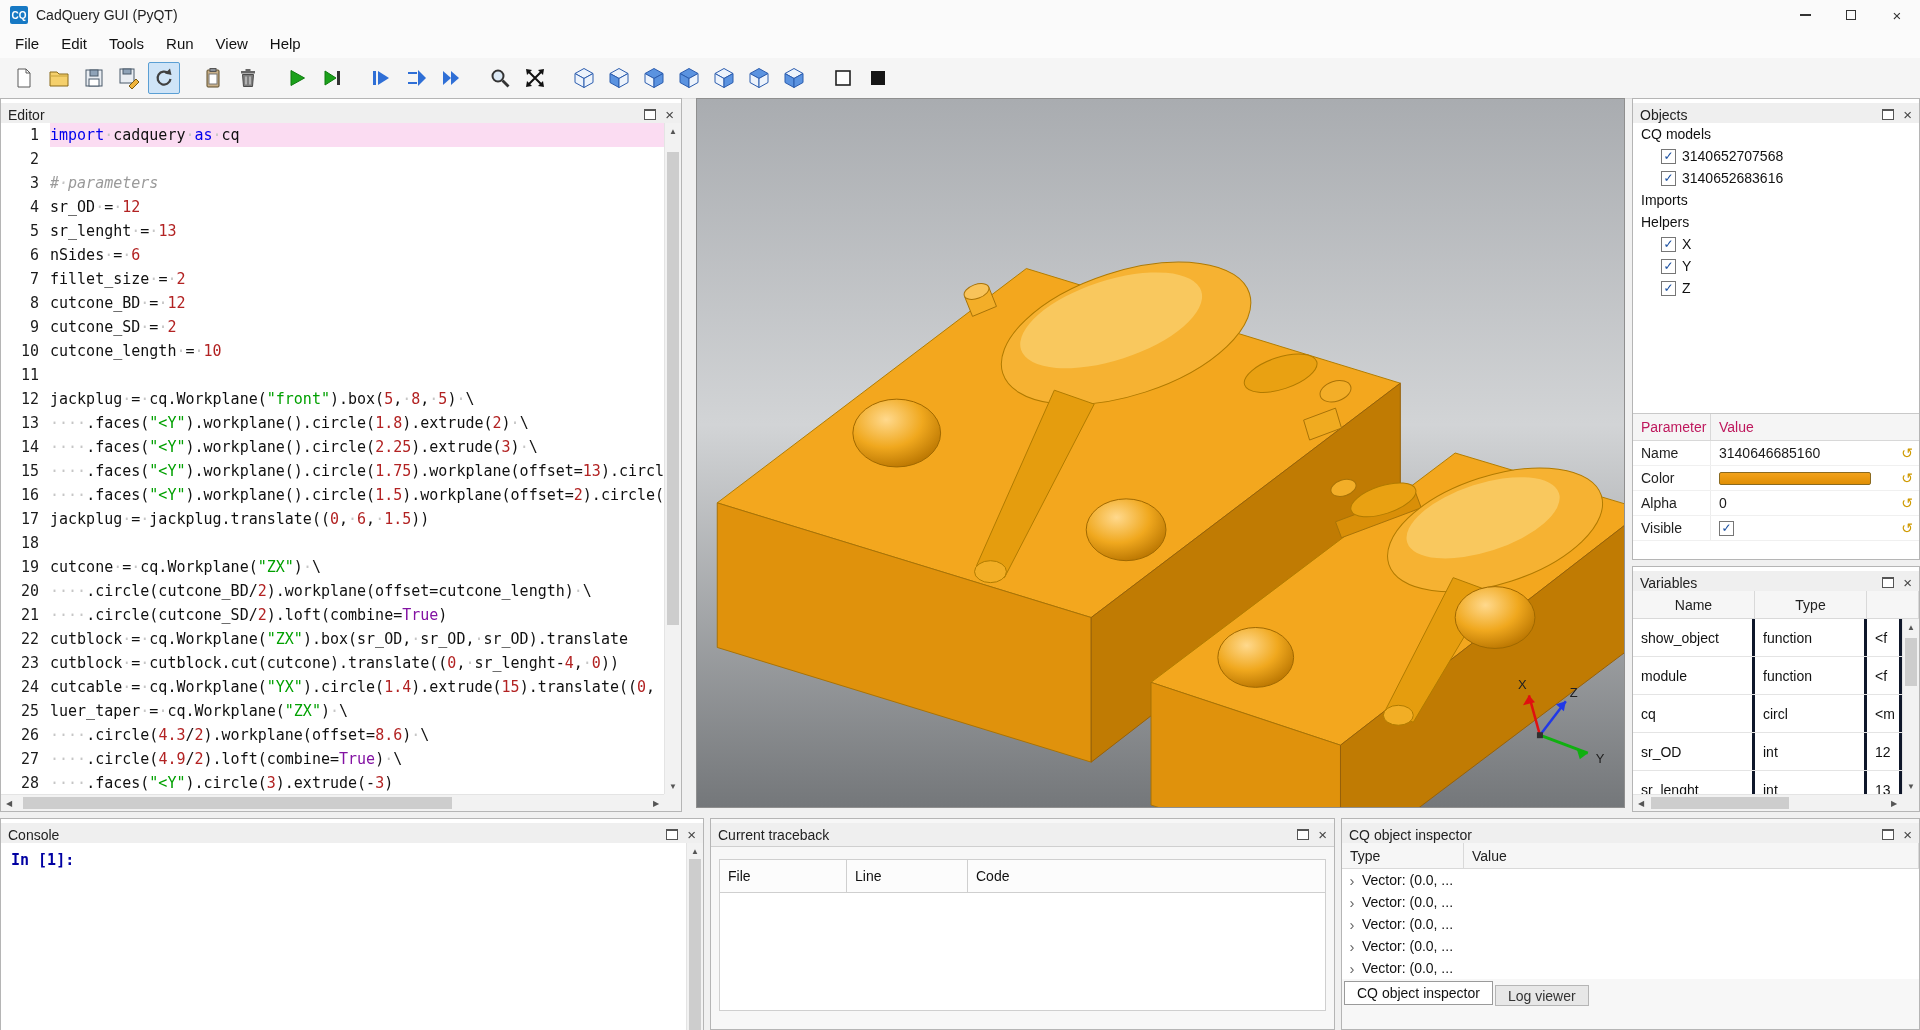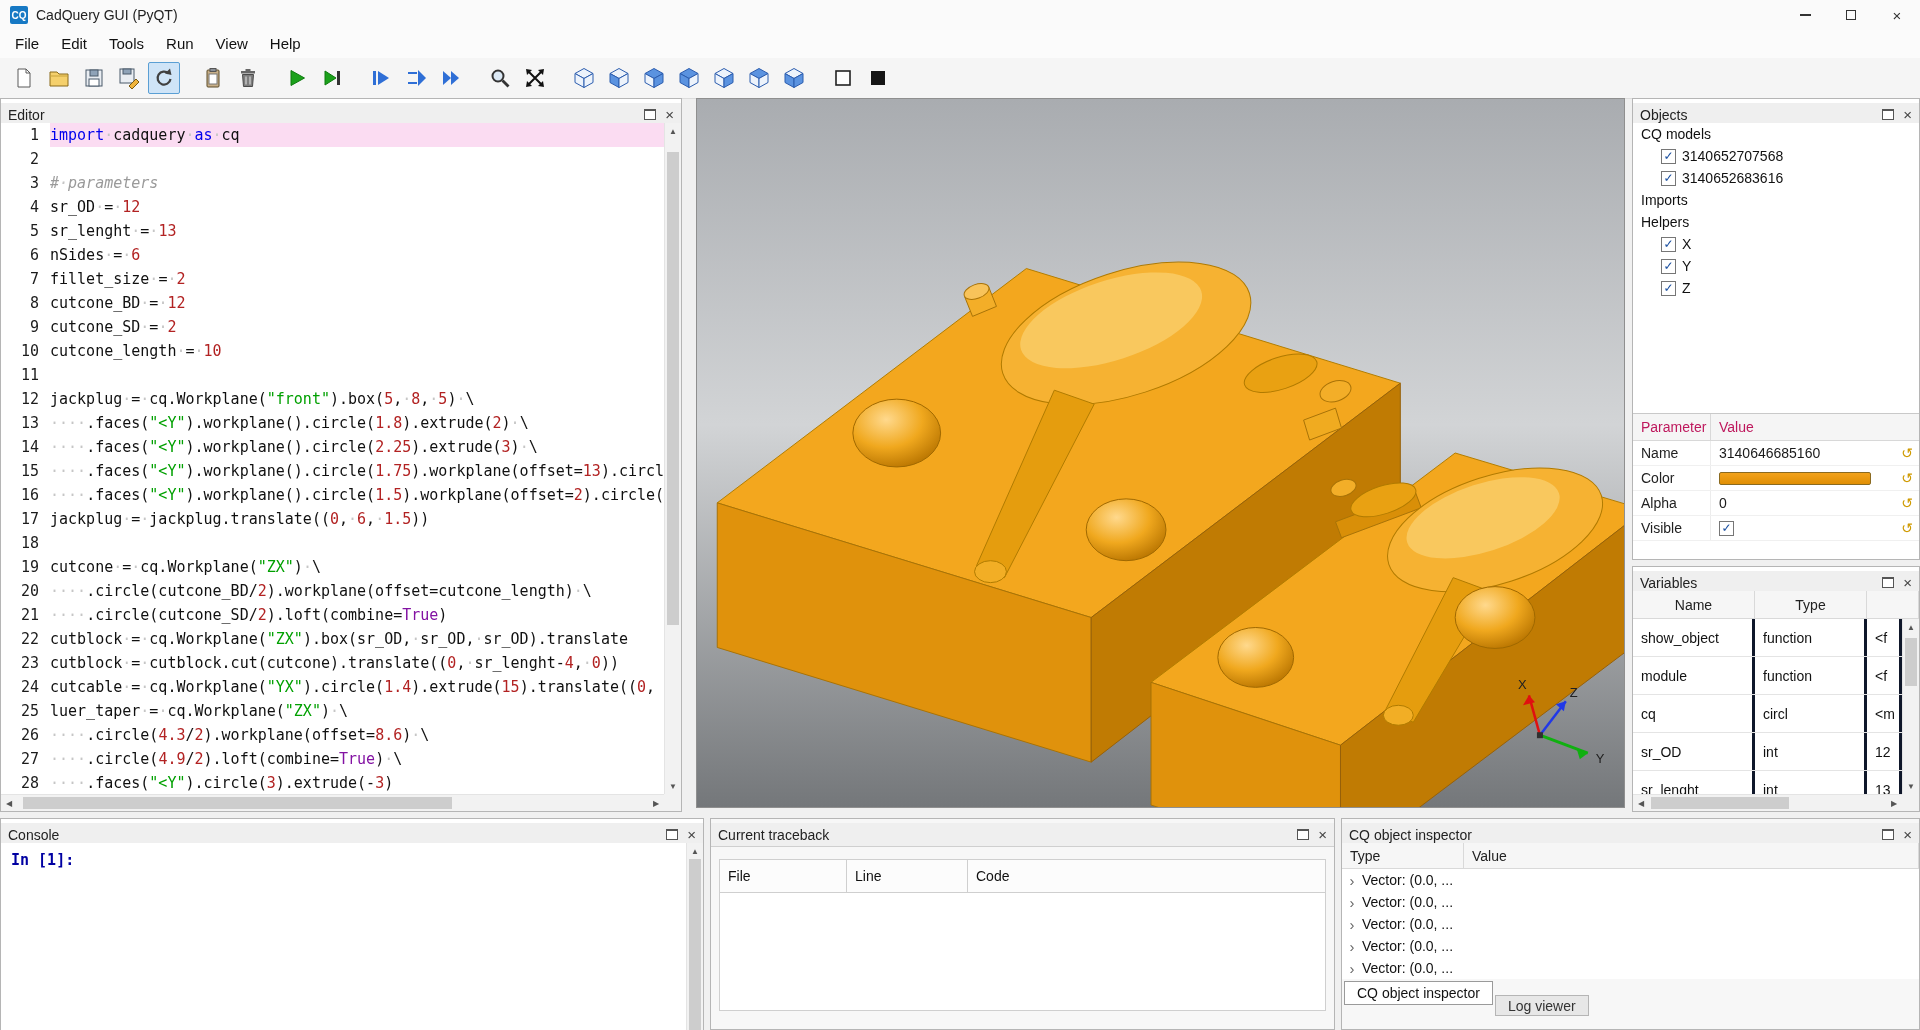--- a/index.html
+++ b/index.html
@@ -106,21 +106,21 @@
   .insp-head{position:absolute;left:0;right:0;top:24px;height:26px;display:flex;background:#f6f6f6;border-bottom:1px solid #d9d9d9;box-sizing:border-box}
   .insp-head .icell{display:flex;align-items:center;padding-left:8px;font-size:14px;color:#222;border-right:1px solid #d9d9d9;box-sizing:border-box}
   .ic-type{width:122px;flex:none}
   .ic-value{flex:1}
   #insp-rows{position:absolute;left:0;right:0;top:50px;height:110px;background:#fff;overflow:hidden}
   .irow{display:flex;align-items:center;height:22px;font-size:14px;color:#111}
   .irow .chev{flex:none;width:20px;text-align:center;color:#666;font-size:15px}
   .tabs{position:absolute;left:2px;top:162px;display:flex;align-items:flex-start;gap:2px}
   .tab{padding:0 12px;font-size:14px;display:flex;align-items:center;box-sizing:border-box}
   .tab.active{height:24px;background:#fff;border:1px solid #9a9a9a;color:#111}
-  .tab.inactive{height:21px;margin-top:14px;background:#e7e7e7;border:1px solid #b5b5b5;color:#333}
+  .tab.inactive{height:21px;margin-top:4px;background:#e7e7e7;border:1px solid #b5b5b5;color:#333}
 </style>
 </head>
 <body>
 
 <div id="app">
 
   <div class="titlebar">
     <div class="app-logo">CQ</div>
     <div class="win-title">CadQuery GUI (PyQT)</div>
     <div class="win-controls">

